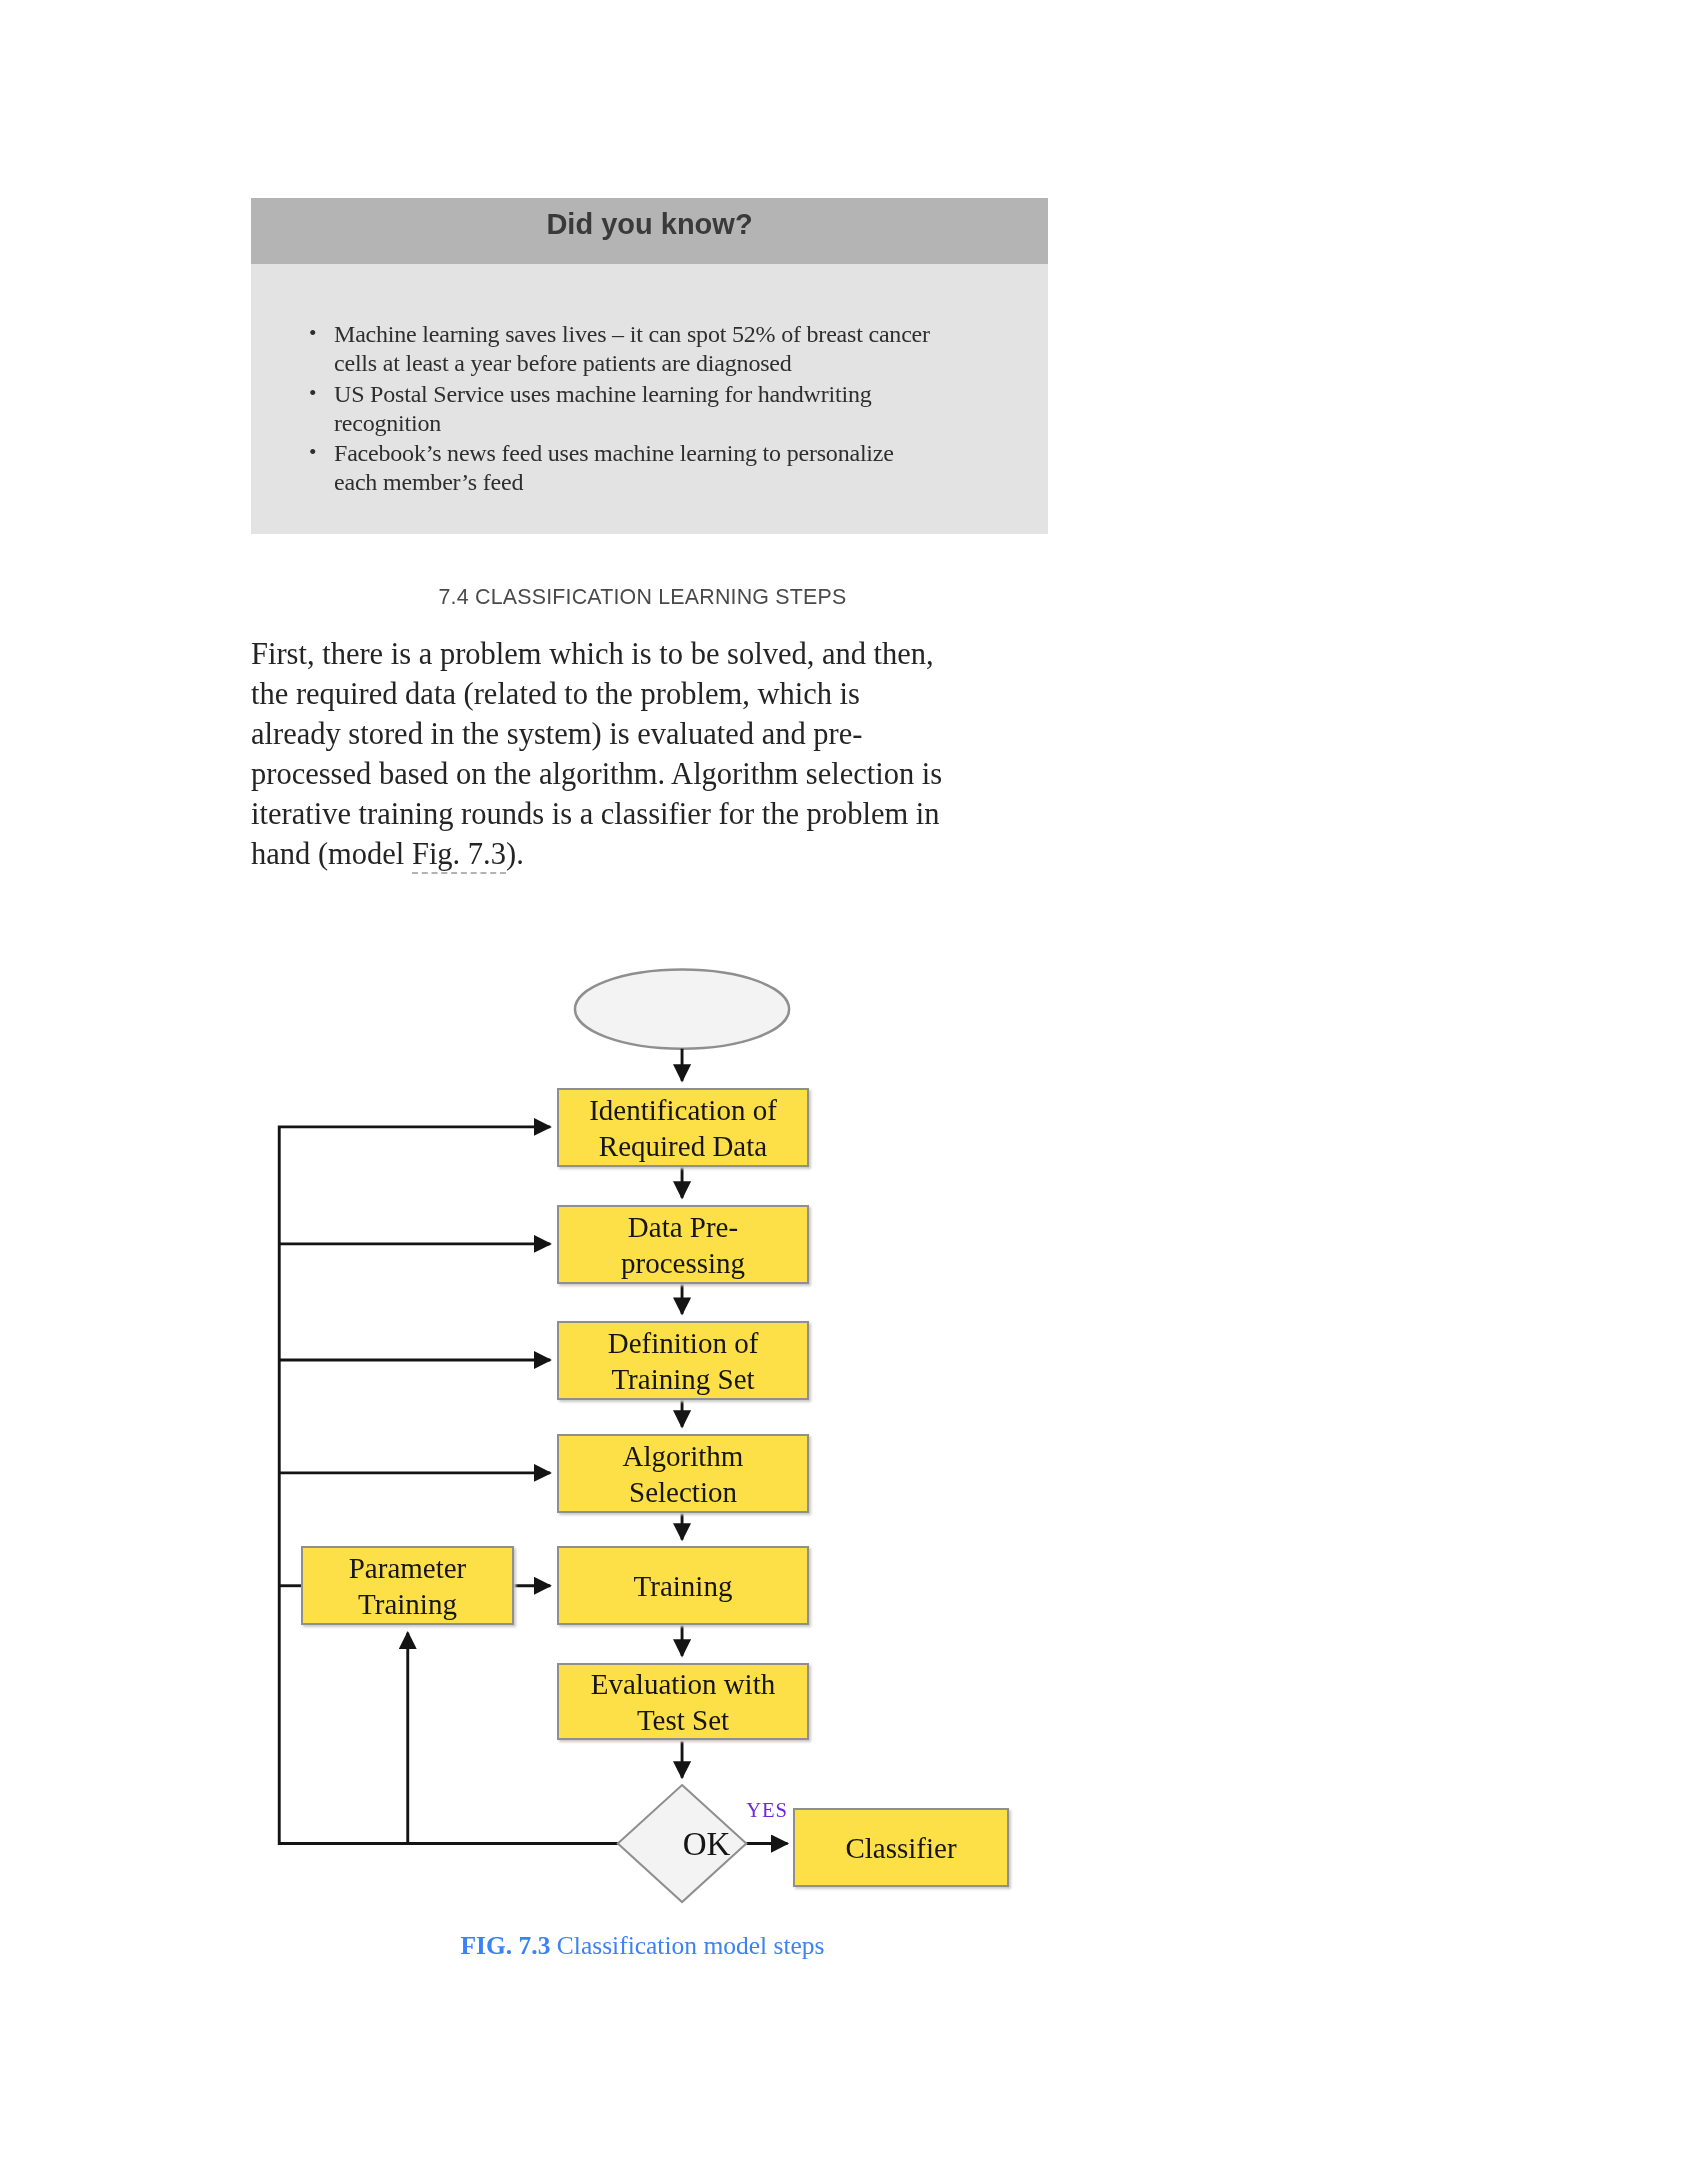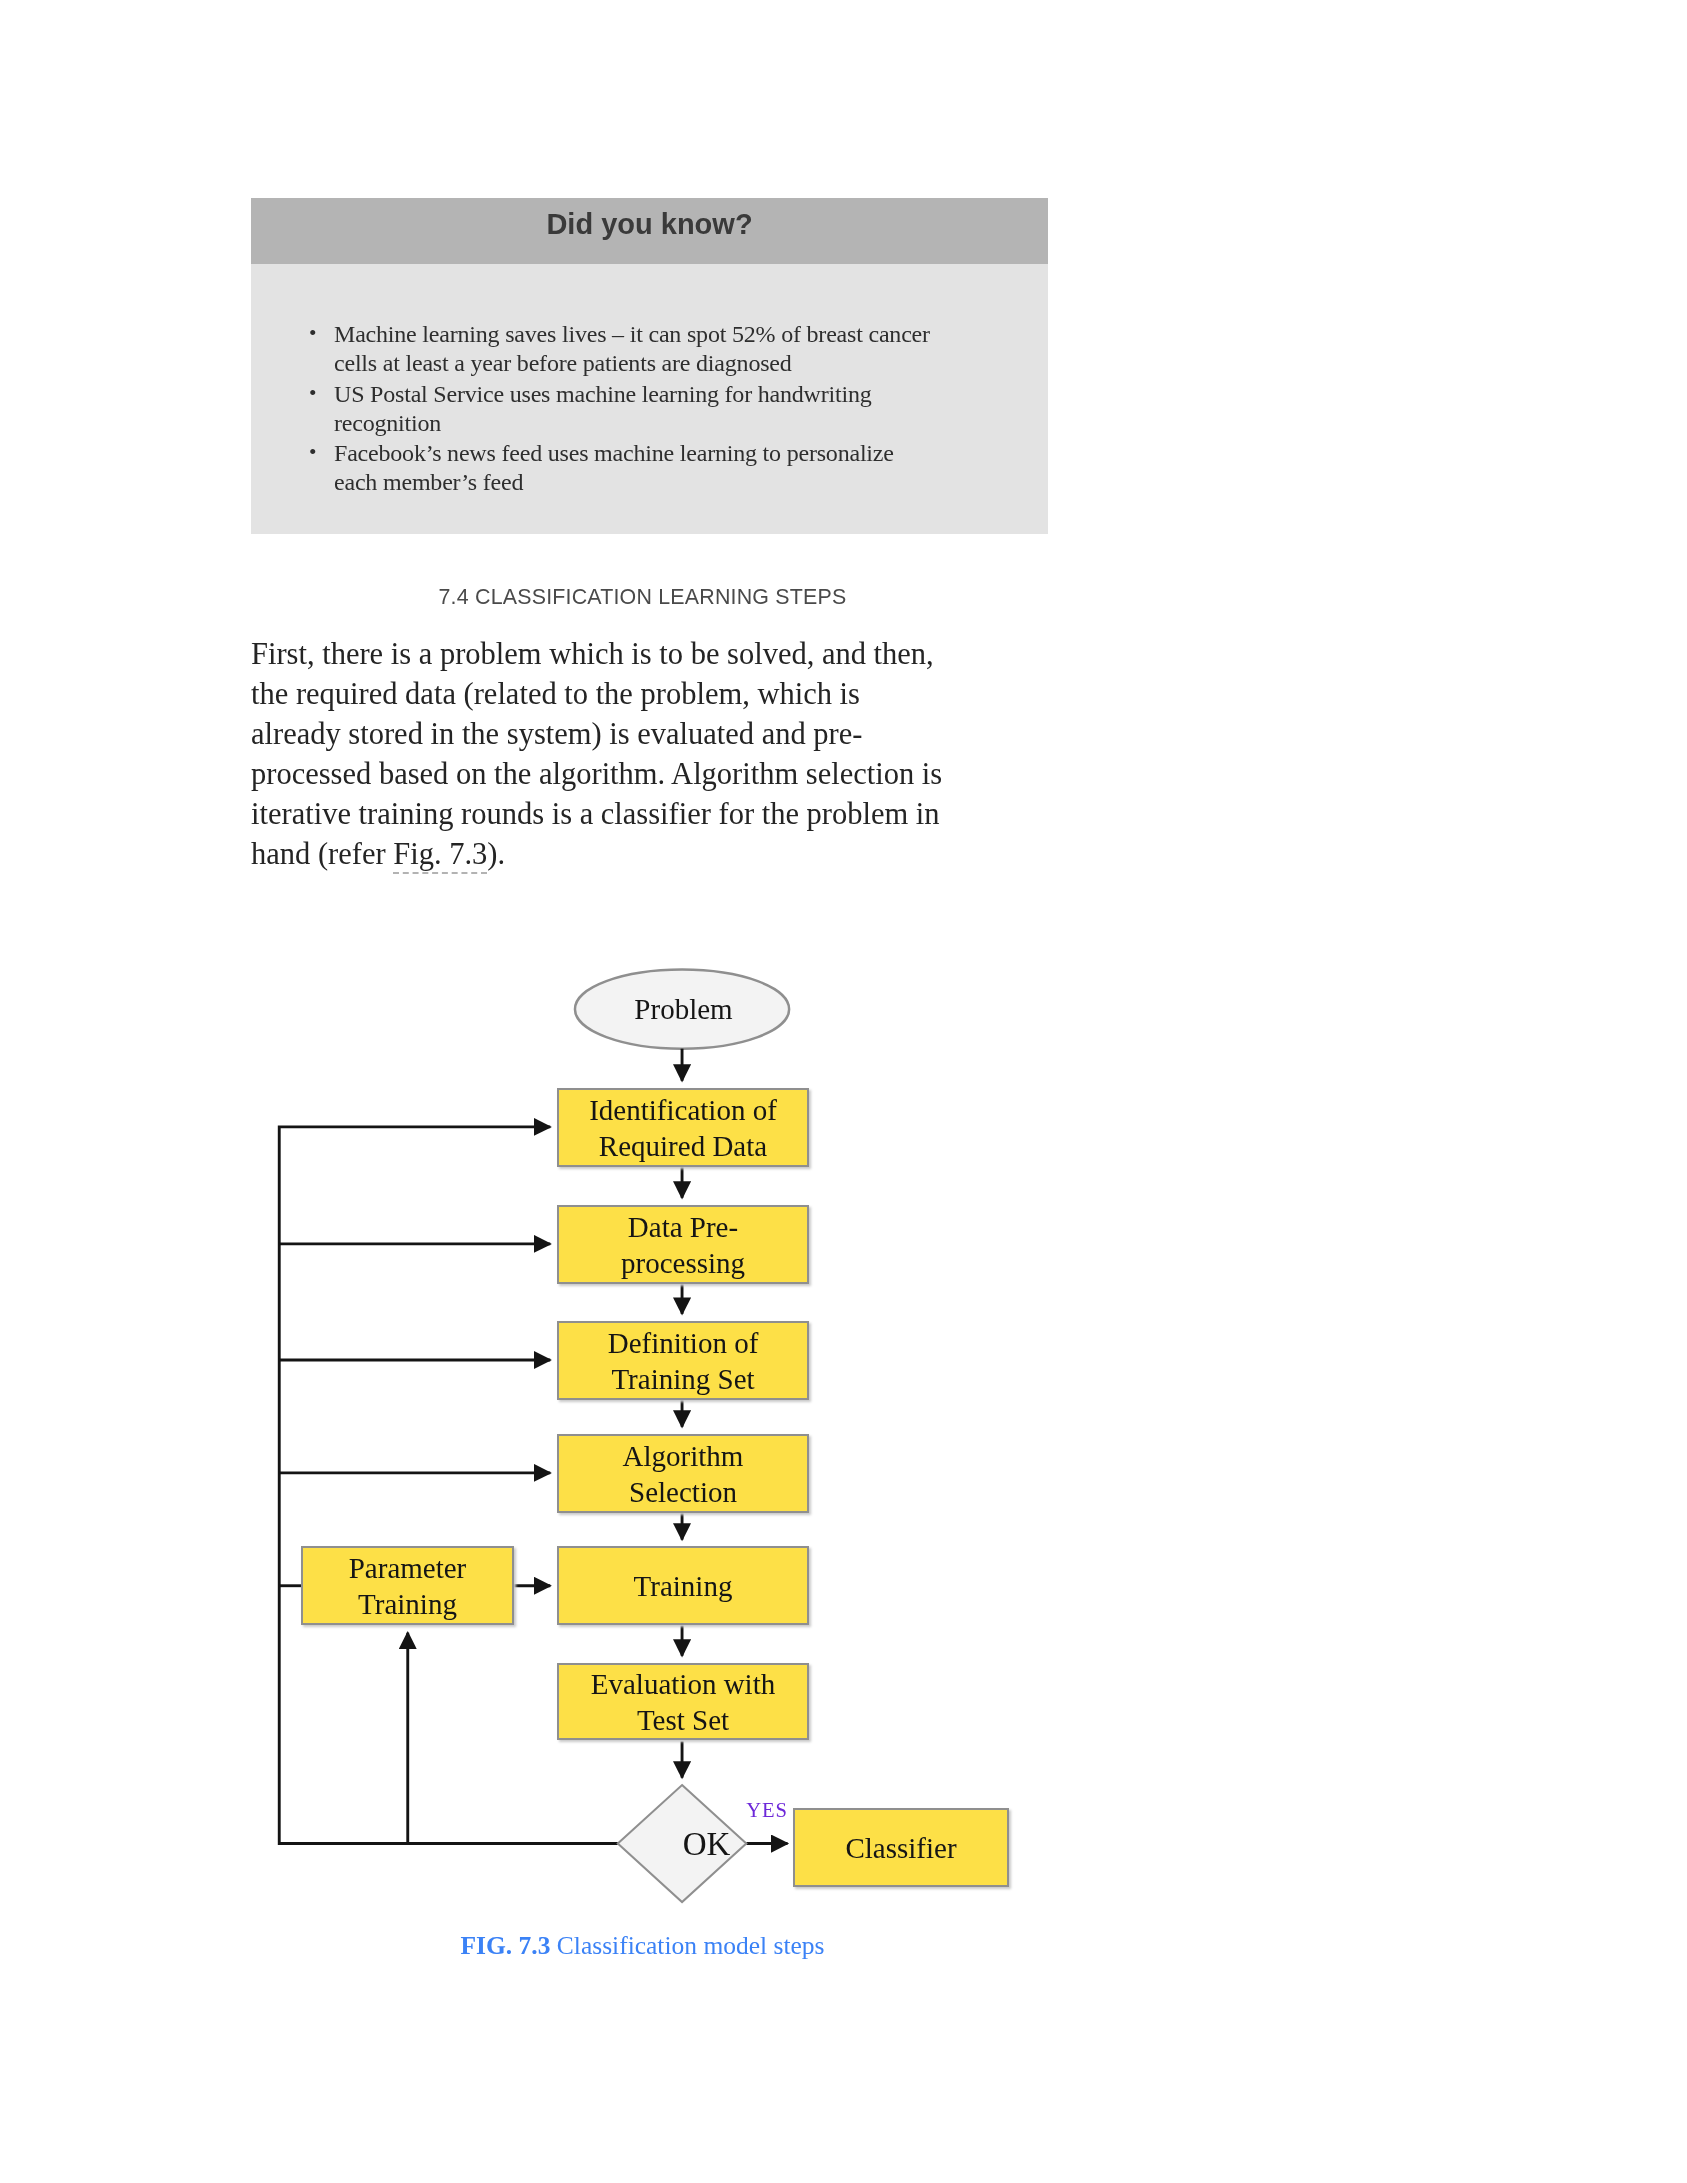--- a/index.html
+++ b/index.html
@@ -99,21 +99,21 @@
   </div>
 
   <div class="section-heading">7.4 CLASSIFICATION LEARNING STEPS</div>
 
   <div class="para">
     <div class="p-line">First, there is a problem which is to be solved, and then,</div>
     <div class="p-line">the required data (related to the problem, which is</div>
     <div class="p-line">already stored in the system) is evaluated and pre-</div>
     <div class="p-line">processed based on the algorithm. Algorithm selection is</div>
     <div class="p-line">iterative training rounds is a classifier for the problem in</div>
-    <div class="p-line"><span>hand (refer </span><span class="fig-link">Fig. 7.3</span><span>).</span></div>
+    <div class="p-line"><span>hand (model </span><span class="fig-link">Fig. 7.3</span><span>).</span></div>
   </div>
 
   <svg class="flow" viewBox="0 0 2048 2650" xmlns="http://www.w3.org/2000/svg">
     <defs>
       <marker id="arrow" markerUnits="userSpaceOnUse" markerWidth="26" markerHeight="22" viewBox="0 0 26 22" refX="20" refY="11" orient="auto">
         <path d="M0,0 L22,11 L0,22 Z" fill="#141414"></path>
       </marker>
     </defs>
 
     <ellipse cx="828" cy="1225" rx="130" ry="48" fill="#f3f3f3" stroke="#8f8f8f" stroke-width="3"></ellipse>
@@ -140,21 +140,20 @@
       <line x1="623" y1="1925" x2="668" y2="1925" marker-end="url(#arrow)"></line>
 
       <line x1="495" y1="2238" x2="495" y2="1982" marker-end="url(#arrow)"></line>
 
       <line x1="906" y1="2238" x2="956" y2="2238" marker-end="url(#arrow)"></line>
     </g>
 
     <polygon points="828,2167 906,2238 828,2309 750,2238" fill="#f3f3f3" stroke="#8f8f8f" stroke-width="2.5"></polygon>
   </svg>
 
-  <div class="shape-label" style="left:577px; top:971px; width:213px; height:76px;">Problem</div>
 
   <div class="node" style="left:557px; top:1088px; width:252px; height:79px;">
     <div>Identification of</div>
     <div>Required Data</div>
   </div>
 
   <div class="node" style="left:557px; top:1205px; width:252px; height:79px;">
     <div>Data Pre-</div>
     <div>processing</div>
   </div>

